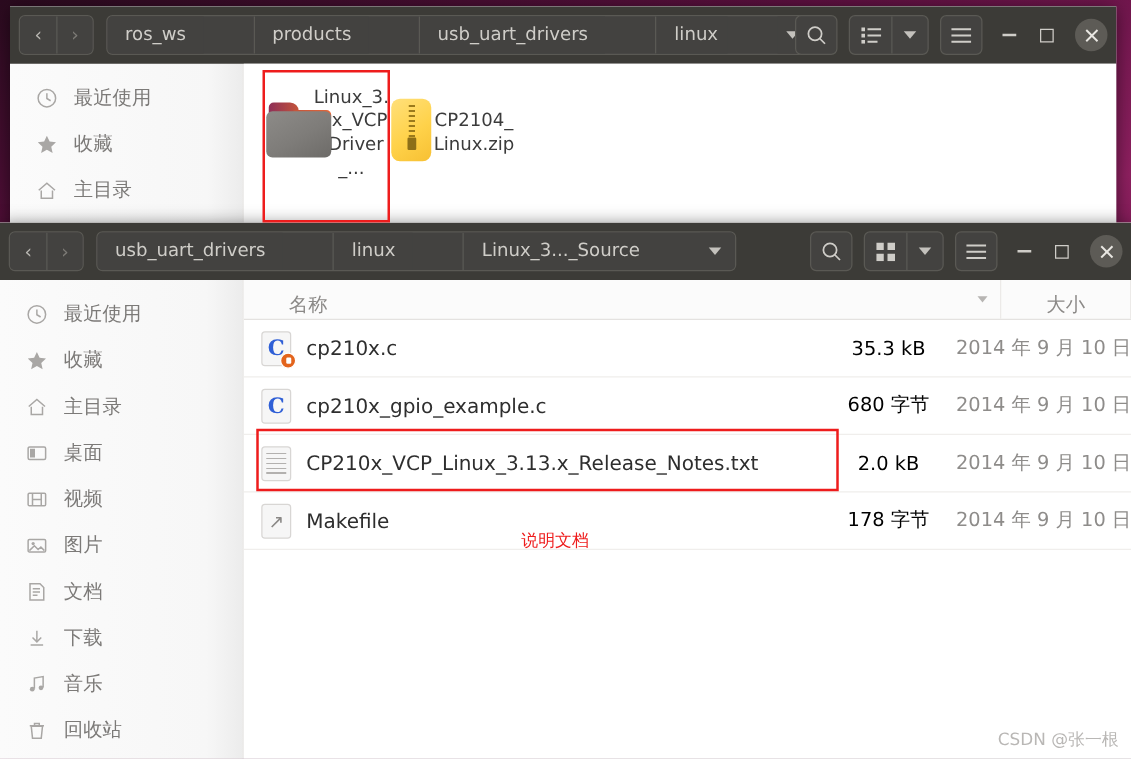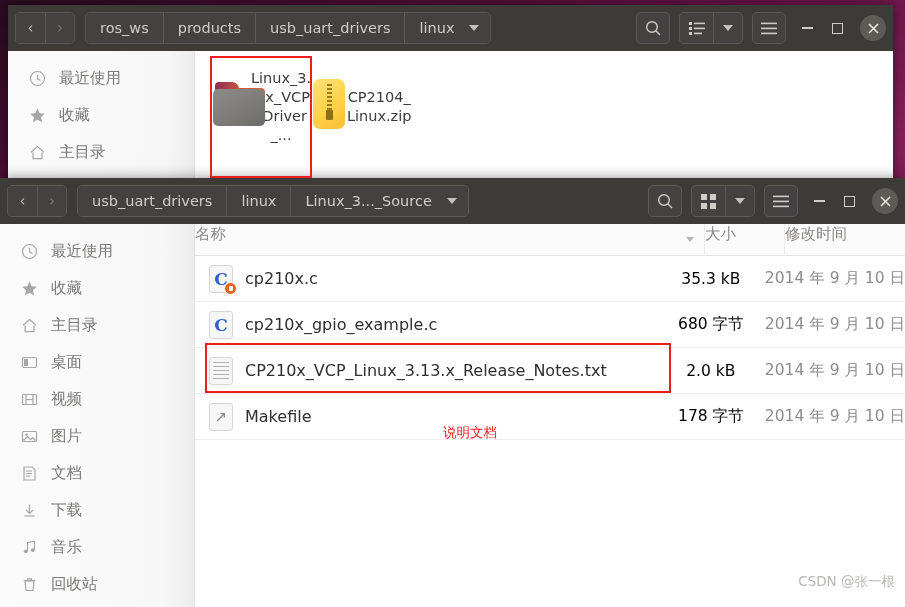--- a/index.html
+++ b/index.html
@@ -41,21 +41,21 @@
   .navbtn {
     width: 29px; height: 30px;
     display: flex; align-items: center; justify-content: center;
     color: #b9b7b2;
     font-size: 15px;
     background: #434240;
   }
   .navbtn + .navbtn { border-left: 1px solid #5a5954; }
   .navbtn.disabled { color: #7d7b76; }
 
-  .crumbs { display: flex; align-items: center; height: 32px; }
+  .crumbs { display: flex; align-items: center; height: 32px; gap: 40px; }
   .crumb {
     padding: 0 14px;
     height: 30px;
     display: flex; align-items: center;
     color: #cfcdc8;
     font-size: 14.5px;
     background: #434240;
     white-space: nowrap;
   }
   .crumb + .crumb, .crumb-caret { border-left: 1px solid #5a5954; }
@@ -183,24 +183,25 @@
   }
 
   
   .listhead {
     display: flex; height: 32px;
     background: #fbfbfb;
     border-bottom: 1px solid #e4e2e0;
     font-size: 15.5px; color: #8b8987;
   }
   .lh {
-    display: flex; align-items: flex-start;
-    padding: 0 0;
+    display: flex; align-items: flex-end;
+    padding: 0 12px;
     border-right: 1px solid #eceae8;
     position: relative;
+    margin-left: 24px;
   }
   .lh.name { flex: 1 1 auto; }
   .lh.size { flex: 0 0 80px; }
   .lh.date { flex: 0 0 120px; border-right: none; }
   .sort-caret {
     position: absolute; right: 10px; top: 13px;
     width: 0; height: 0;
     border-left: 4.5px solid transparent;
     border-right: 4.5px solid transparent;
     border-top: 5px solid #b7b5b3;
@@ -264,21 +265,21 @@
     pointer-events: none;
     z-index: 40;
   }
   .redtext {
     position: absolute;
     color: #ee1c1c; font-size: 13.5px;
     z-index: 41;
   }
   .watermark {
     position: absolute;
-    right: 10px; bottom: 16px;
+    right: 10px; bottom: 6px;
     color: #b9b7b5; font-size: 13.5px;
     z-index: 60;
   }
 </style>
 </head>
 <body>
 
 <div class="window" id="w1" style="left:8px; top:5px; width:885px; height:175px;">
 
   <div class="titlebar">
@@ -592,23 +593,20 @@
     <div class="content">
 
       <div class="listhead">
         <div class="lh name">
           <span>名称</span>
           <span class="sort-caret"></span>
         </div>
         <div class="lh size">
           <span>大小</span>
         </div>
-        <div class="lh date">
-          <span>修改时间</span>
-        </div>
       </div>
 
       <div class="row">
         <div class="cell-name">
           <span class="fico">
             <span class="sheet"></span>
               <span class="cletter">C</span>
               <span class="lock"></span>
           </span>
           <span>cp210x.c</span>
@@ -652,15 +650,15 @@
         <div class="cell-size">178 字节</div>
         <div class="cell-date">2014 年 9 月 10 日</div>
       </div>
 
     </div>
   </div>
 </div>
 
 <div class="redbox" style="left:205px; top:343px; width:466px; height:50px;"></div>
 
-<div class="redtext" style="left:443px; top:424px;">说明文档</div>
+<div class="redtext" style="left:417px; top:424px;">说明文档</div>
 
 <div class="watermark">CSDN @张一根</div>
 
 </body></html>

